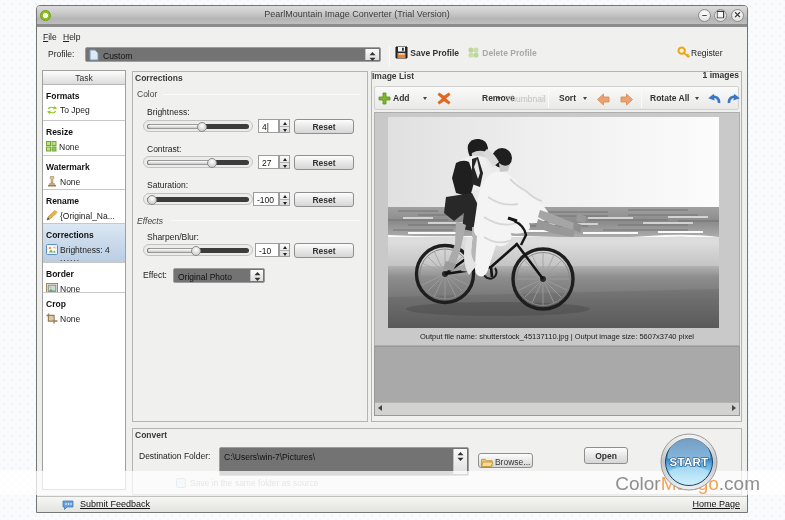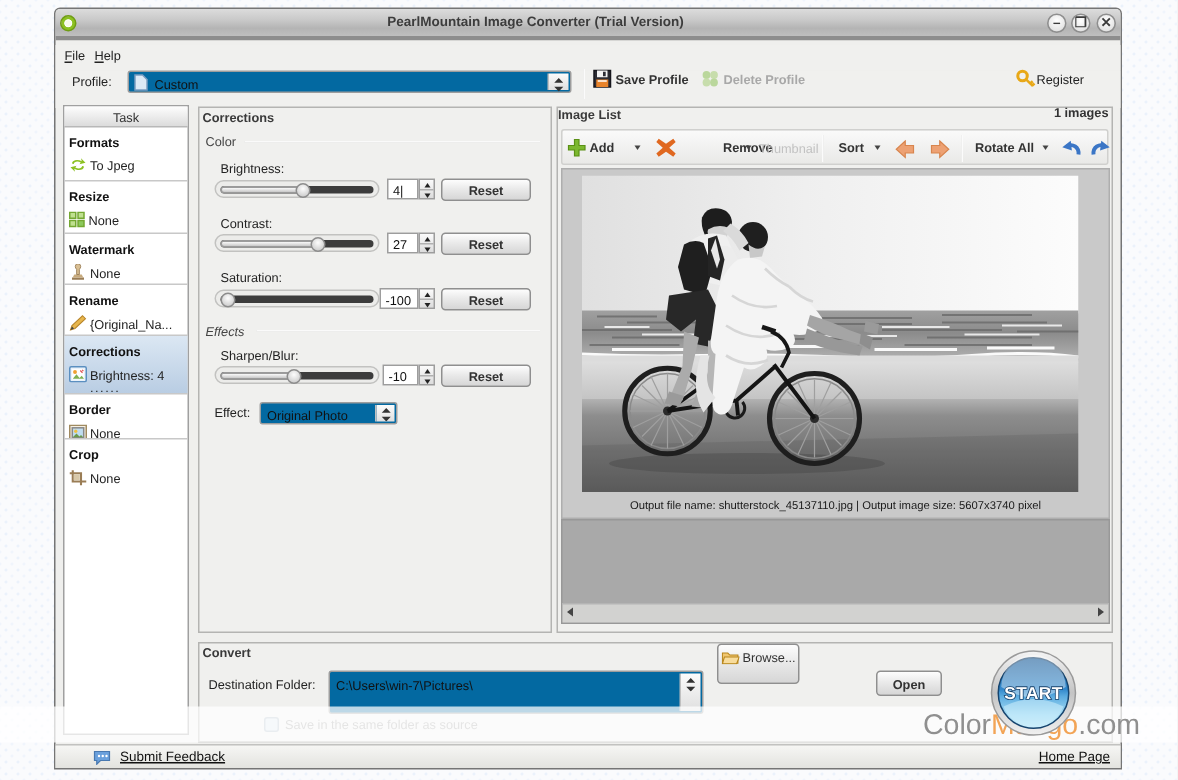--- a/index.html
+++ b/index.html
@@ -19,29 +19,29 @@
 .titlebar {
   position:absolute; left:0; top:0; width:710px; height:21px;
   background:linear-gradient(#dcdcdc, #c9c9c9 40%, #b4b4b4 72%, #bfbfbf 100%);
   border-bottom:3px solid #8d8d8d; border-radius:3px 3px 0 0;
 }
 .appicon { position:absolute; left:3px; top:4px; width:11px; height:11px; border-radius:50%;
   background:radial-gradient(circle at 50% 50%, #f6fbe8 0 26%, #ffffff 38%, #8cc122 46% 100%);
   border:1px solid #6f9c14;
 }
 .title { position:absolute; left:0; top:3px; width:640px; text-align:center;
-  font-size:9px; font-weight:bold; color:#3c3c3c; }
+  font-size:9px; font-weight:normal; color:#3c3c3c; }
 .wbtn { position:absolute; top:3px; width:13px; height:13px; border-radius:50%;
   background:radial-gradient(circle at 50% 35%, #ffffff, #e2e2e2 75%, #cccccc);
   border:1.5px solid #8e8e8e; color:#3a3a3a; font-size:9px; line-height:10px; text-align:center; font-weight:bold;}
 .menubar { position:absolute; left:0; top:24px; width:710px; height:17px; background:#f0f0ee; font-size:8.5px; color:#222; }
 .menubar span.m { position:absolute; top:1.5px; }
 .u { text-decoration:underline; }
 .toolbar { position:absolute; left:0; top:41px; width:710px; height:25px; background:#f0f0ee; }
-.combo { position:absolute; background:#0369a1; border:1px solid #9d9d9d; border-radius:2px; }
+.combo { position:absolute; background:#737373; border:1px solid #9d9d9d; border-radius:2px; }
 .spin { position:absolute; right:1px; top:1px; bottom:1px; width:14px; border-left:1px solid #c0c0c0;
   background:linear-gradient(#fbfbfb,#dfdfdf); }
 .toolbtn { position:absolute; font-size:8.5px; font-weight:bold; color:#333; white-space:nowrap; }
 .gray { color:#a8a8a8; }
 .sep { position:absolute; width:1px; background:#d4d4d2; border-right:1px solid #fbfbfb; }
 .panel { position:absolute; border:1px solid #b4b4b2; background:#f0f0ee; }
 .taskpanel { position:absolute; left:5px; top:64px; width:84px; height:420px; background:#ffffff; border:1px solid #a0a0a0;}
 .taskhead { height:14px; background:linear-gradient(#fdfdfd,#dcdcdc); border-bottom:1px solid #b8b8b8;
   text-align:center; font-size:8.5px; color:#333; line-height:14px; }
 .titem { position:relative; border-bottom:1px solid #c8c8c8; padding:0 0 0 3px; overflow:hidden; }
@@ -433,21 +433,21 @@
     <div class="phead">Convert</div>
     <div class="lbl" style="left:6px; top:22px;">Destination Folder:</div>
     <div class="combo" style="left:86px; top:18px; width:250px; height:29px;">
       <span style="position:absolute;left:4px;top:3.5px;font-size:8.5px;color:#111;">C:\Users\win-7\Pictures\</span>
       <div class="spin">
           <svg width="7" height="9" viewBox="0 0 7 9" style="display:block;margin:3px auto;">
             <path d="M3.5 0 L6.5 3.2 H0.5 Z M3.5 9 L6.5 5.8 H0.5 Z" fill="#333"></path>
           </svg>
         </div>
     </div>
-    <div class="btn" style="left:345px; top:0; width:55px; height:27px; line-height:16px; font-weight:normal; white-space:nowrap; font-size:8.5px;">
+    <div class="btn" style="left:345px; top:24px; width:55px; height:15px; line-height:16px; font-weight:normal; white-space:nowrap; font-size:8.5px;">
       <svg width="12" height="9" viewBox="0 0 13 10" style="vertical-align:-1.5px;">
           <path d="M0.5 1.5 h4 l1.5 1.5 h6 v6 h-11.5 z" fill="#f0c670" stroke="#b8861c" stroke-width="0.8"></path>
           <path d="M2 4.5 h11 l-2 5 h-10.5 z" fill="#f8dc9c" stroke="#b8861c" stroke-width="0.8"></path>
         </svg> Browse...
     </div>
     <div class="btn" style="left:410px; top:18px; width:44px; height:17px; line-height:16px; font-weight:bold;margin-left:41px;">Open</div>
     <div style="position:absolute; left:43px; top:49px; width:10px; height:10px; background:#dde6ee; border:1px solid #aab8c6; border-radius:2px;"></div>
     <div class="lbl" style="left:57px; top:49px; color:#9a9a9a;">Save in the same folder as source</div>
   </div>
 

